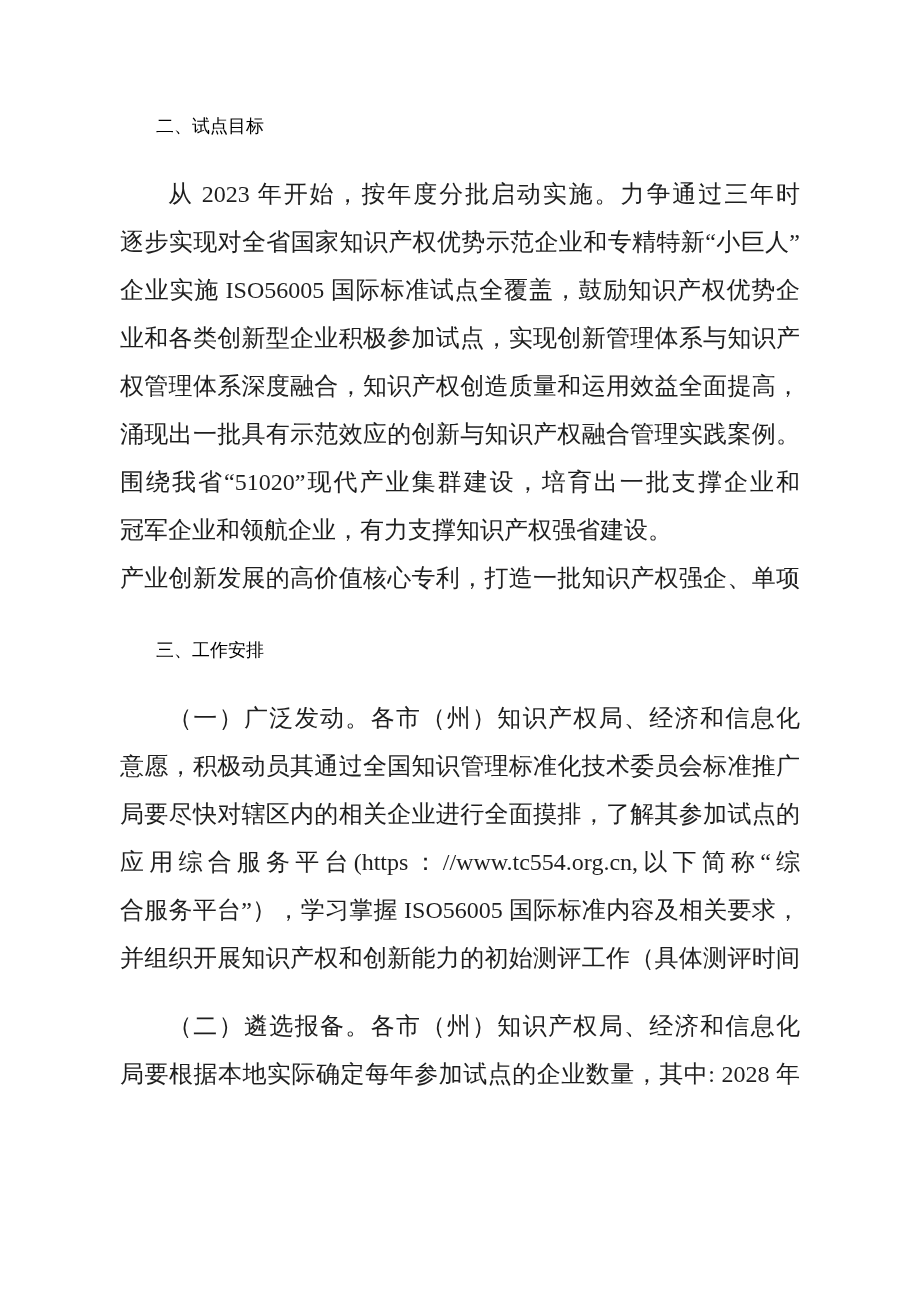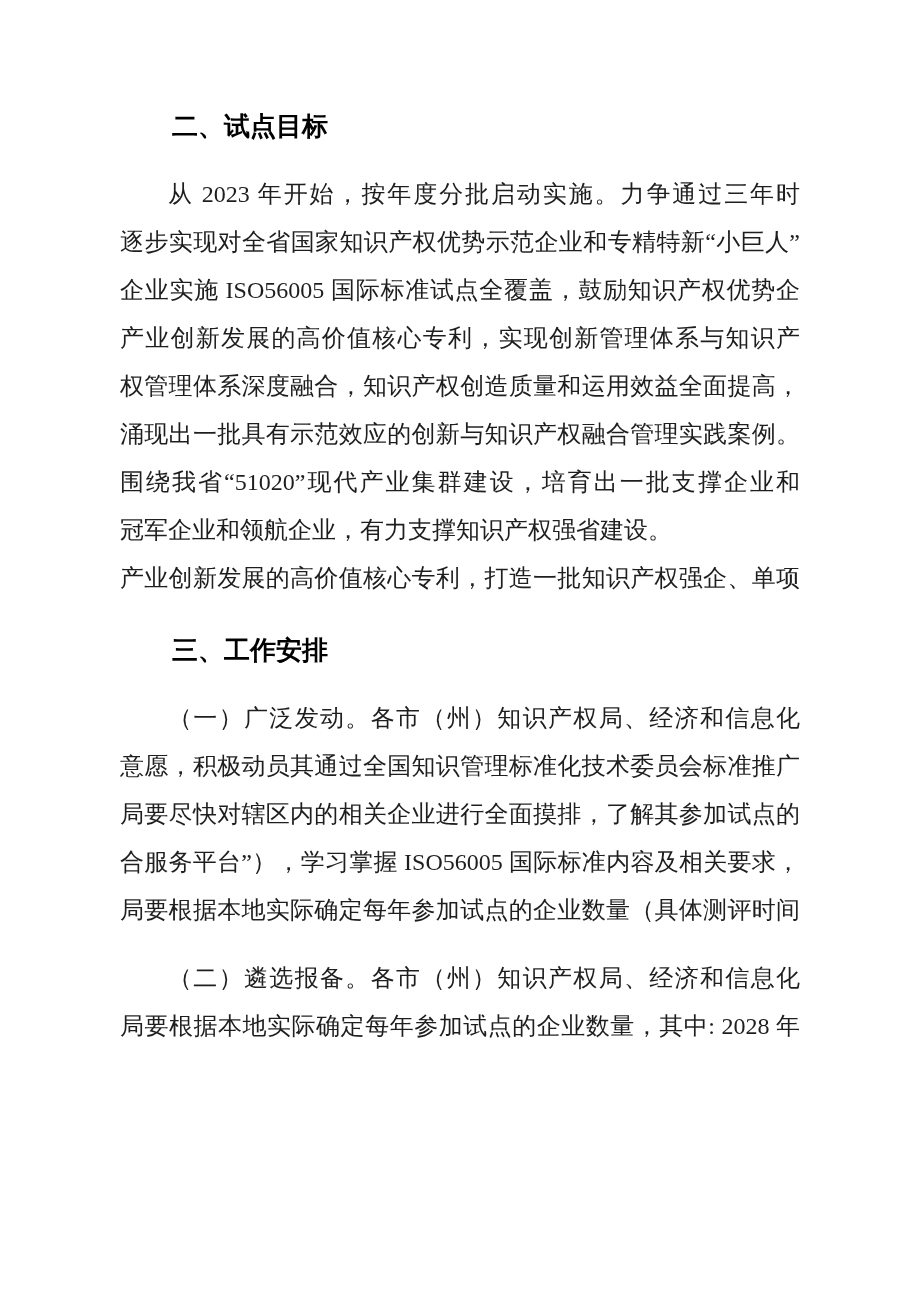--- a/index.html
+++ b/index.html
@@ -17,22 +17,22 @@
     color: #1e1e1e;
   }
   .doc-content {
     box-sizing: border-box;
     width: 920px;
     padding: 102px 120px 0 120px;
   }
   .heading {
     margin: 24px 0 20px 0;
     font-family: "Liberation Sans", "DejaVu Sans", sans-serif;
-    font-weight: 700;
-    font-size: 26px;
+    font-weight: 400;
+    font-size: 18px;
     line-height: 48px;
     text-indent: 2em;
     color: #000000;
     white-space: nowrap;
     overflow: hidden;
   }
   .heading.first-heading {
     margin-top: 0;
   }
   .para {
@@ -58,36 +58,37 @@
 
 <div class="doc-page">
   <div class="doc-content">
 
     <div class="heading first-heading">二、试点目标</div>
 
     <div class="para">
       <div class="line indent">从 2023 年开始，按年度分批启动实施。力争通过三年时间，</div>
       <div class="line">逐步实现对全省国家知识产权优势示范企业和专精特新“小巨人”</div>
       <div class="line">企业实施 ISO56005 国际标准试点全覆盖，鼓励知识产权优势企</div>
-      <div class="line">产业创新发展的高价值核心专利，实现创新管理体系与知识产</div>
+      <div class="line">业和各类创新型企业积极参加试点，实现创新管理体系与知识产</div>
       <div class="line">权管理体系深度融合，知识产权创造质量和运用效益全面提高，</div>
       <div class="line">涌现出一批具有示范效应的创新与知识产权融合管理实践案例。</div>
       <div class="line">围绕我省“51020”现代产业集群建设，培育出一批支撑企业和</div>
       <div class="line last">冠军企业和领航企业，有力支撑知识产权强省建设。</div>
       <div class="line">产业创新发展的高价值核心专利，打造一批知识产权强企、单项</div>
     </div>
 
     <div class="heading">三、工作安排</div>
 
     <div class="para">
       <div class="line indent">（一）广泛发动。各市（州）知识产权局、经济和信息化</div>
       <div class="line">意愿，积极动员其通过全国知识管理标准化技术委员会标准推广</div>
       <div class="line">局要尽快对辖区内的相关企业进行全面摸排，了解其参加试点的</div>
+      <div class="line">应用综合服务平台(https：//www.tc554.org.cn,以下简称“综</div>
       <div class="line">合服务平台”），学习掌握 ISO56005 国际标准内容及相关要求，</div>
-      <div class="line">局要根据本地实际确定每年参加试点的企业数量（具体测评时间</div>
+      <div class="line">并组织开展知识产权和创新能力的初始测评工作（具体测评时间</div>
     </div>
 
     <div class="para">
       <div class="line indent">（二）遴选报备。各市（州）知识产权局、经济和信息化</div>
       <div class="line">局要根据本地实际确定每年参加试点的企业数量，其中: 2028 年</div>
     </div>
 
   </div>
 </div>
 

